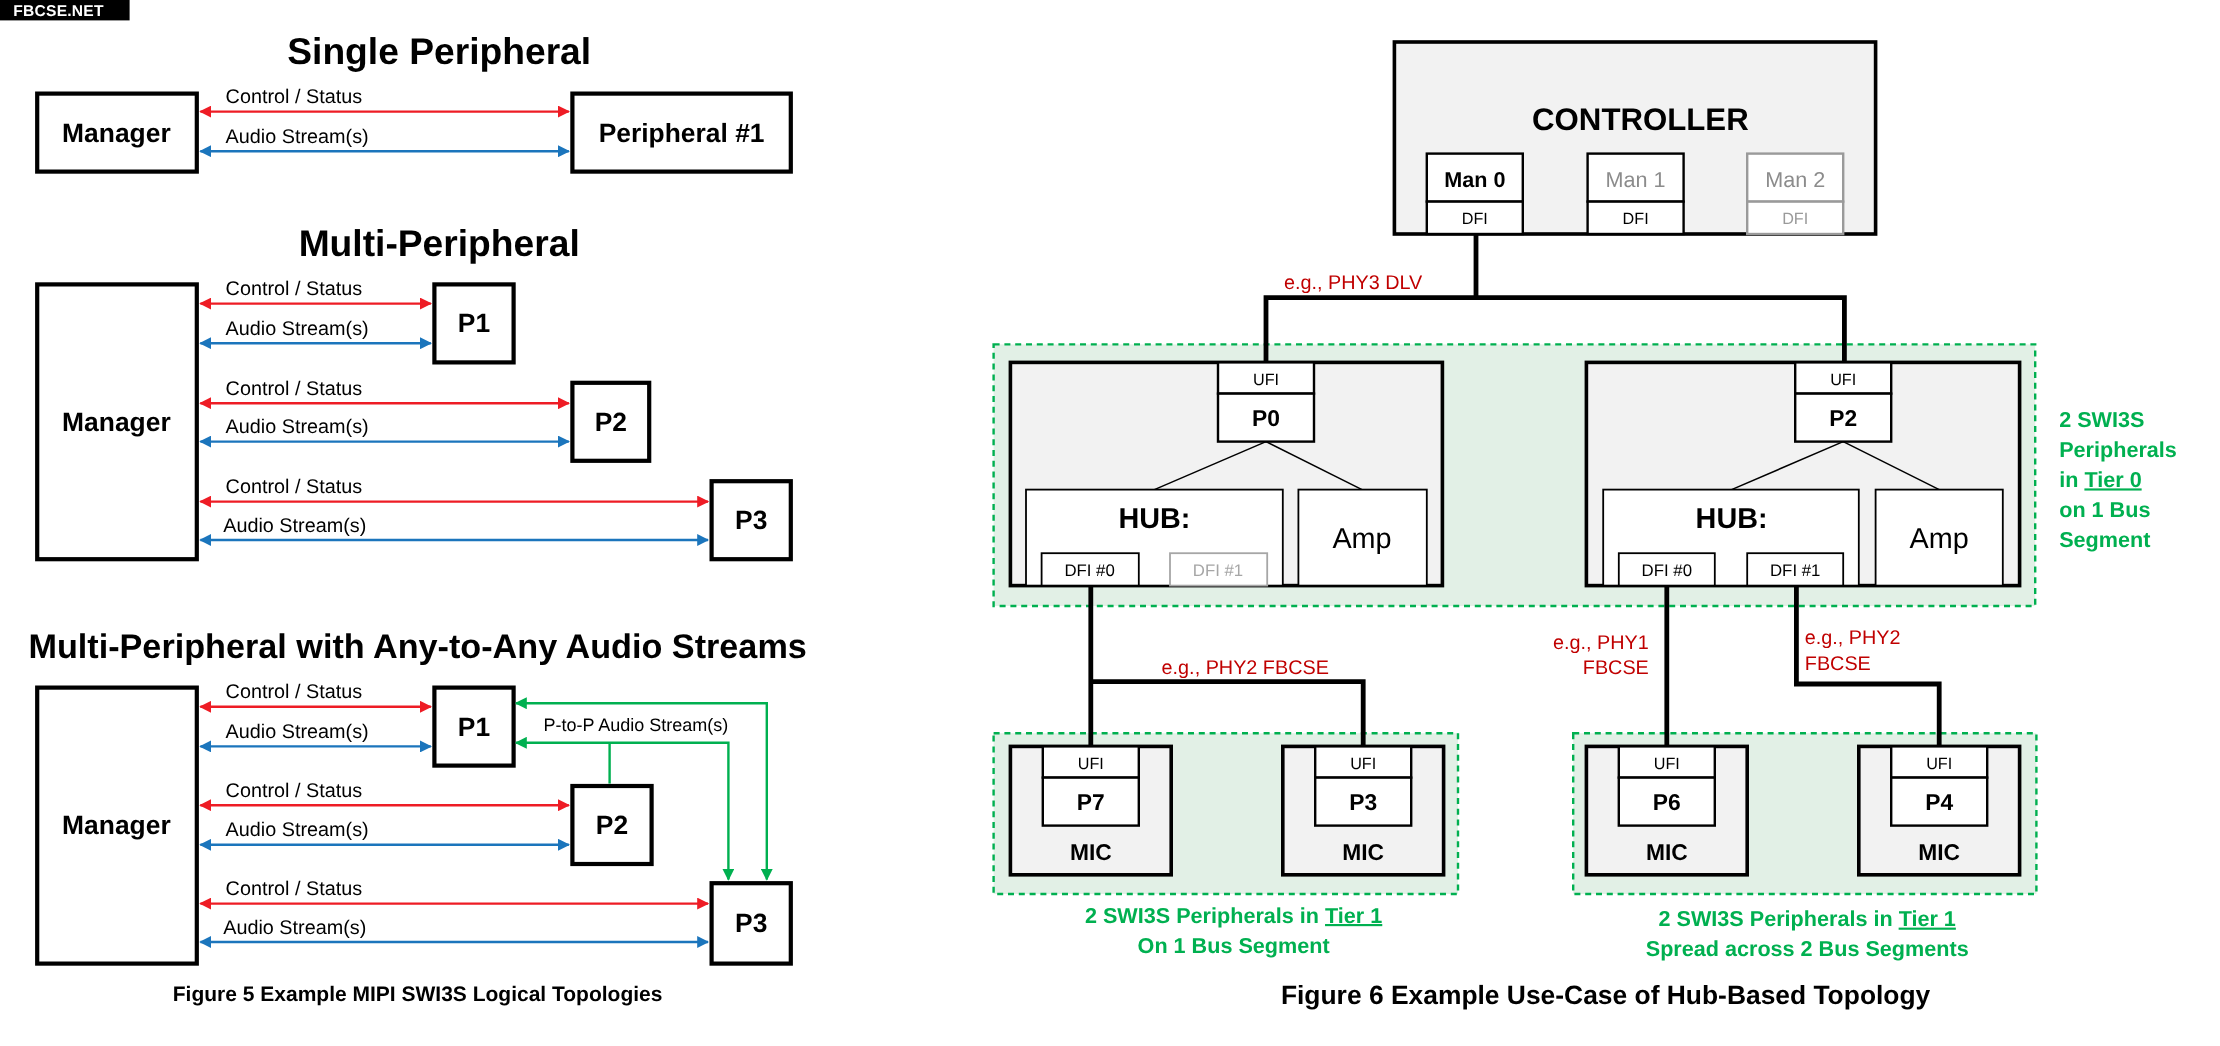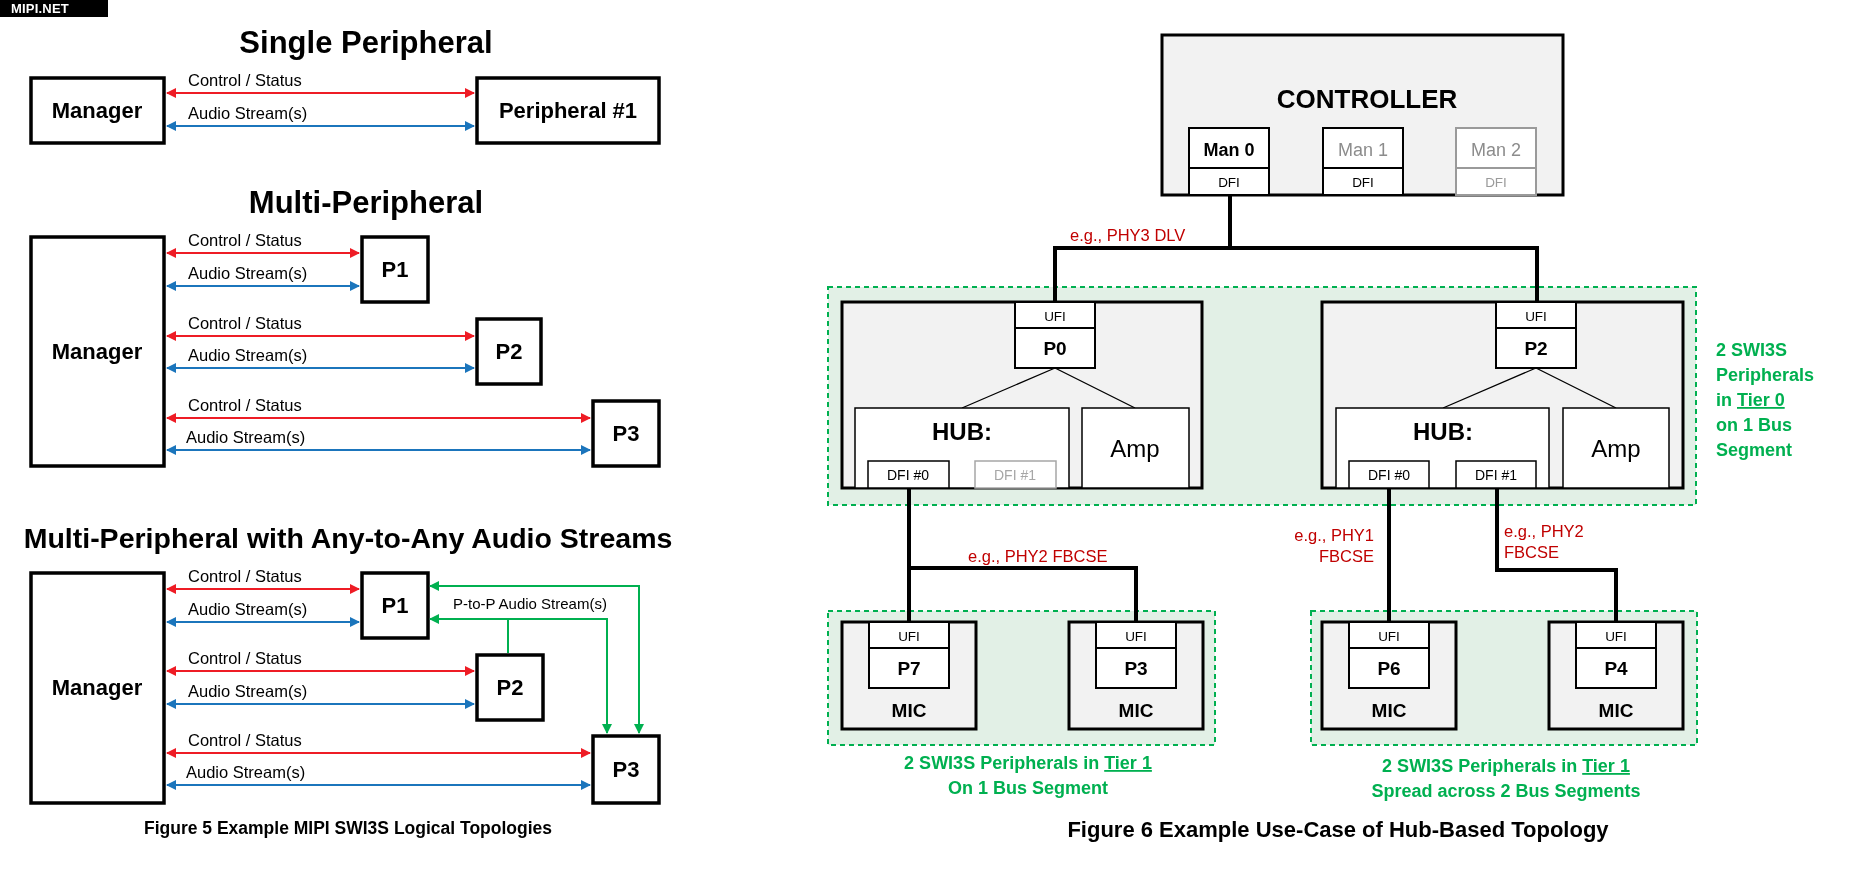--- a/index.html
+++ b/index.html
@@ -4,21 +4,21 @@
 <style>
   html, body { margin:0; padding:0; background:#ffffff; }
   body { width:1850px; height:872px; position:relative; overflow:hidden; font-family:"Liberation Sans", sans-serif; }
   svg { position:absolute; left:0; top:0; }
   .watermark { position:absolute; left:0; top:0; width:108px; height:17px; background:#000; color:#fff; font:bold 13px "Liberation Sans", sans-serif; line-height:17px; padding-left:11px; box-sizing:border-box; letter-spacing:0.2px; }
   .t { font-family:"Liberation Sans", sans-serif; }
 </style>
 </head>
 <body>
 
-<div class="watermark">MIPI.NET</div>
+<div class="watermark">FBCSE.NET</div>
 
 <svg width="1850" height="872" viewBox="0 0 1850 872">
   <defs>
     <marker id="mRed" viewBox="0 0 10 10" refX="9" refY="5" markerWidth="5" markerHeight="5" orient="auto-start-reverse">
       <path d="M0,0 L10,5 L0,10 z" fill="#ee1c25"></path>
     </marker>
     <marker id="mBlue" viewBox="0 0 10 10" refX="9" refY="5" markerWidth="5" markerHeight="5" orient="auto-start-reverse">
       <path d="M0,0 L10,5 L0,10 z" fill="#1b75bc"></path>
     </marker>
     <marker id="mGreen" viewBox="0 0 10 10" refX="9" refY="5" markerWidth="5" markerHeight="5" orient="auto-start-reverse">

